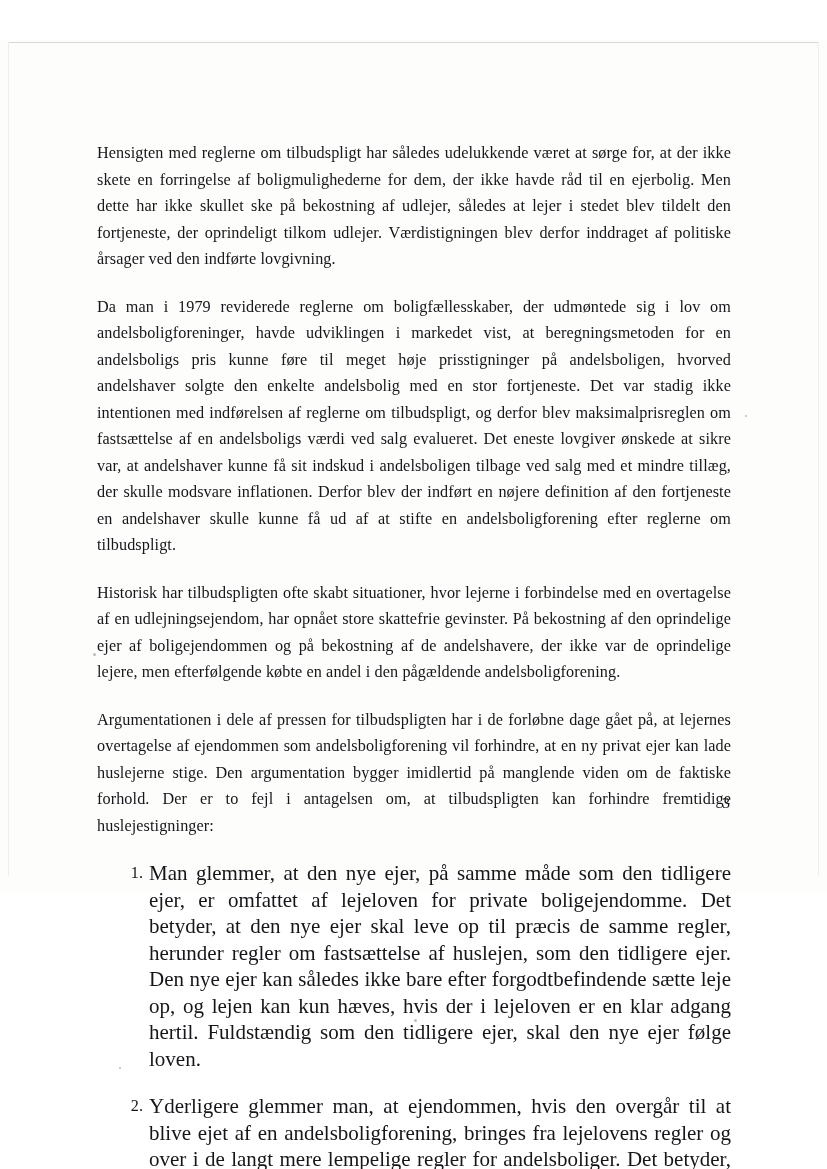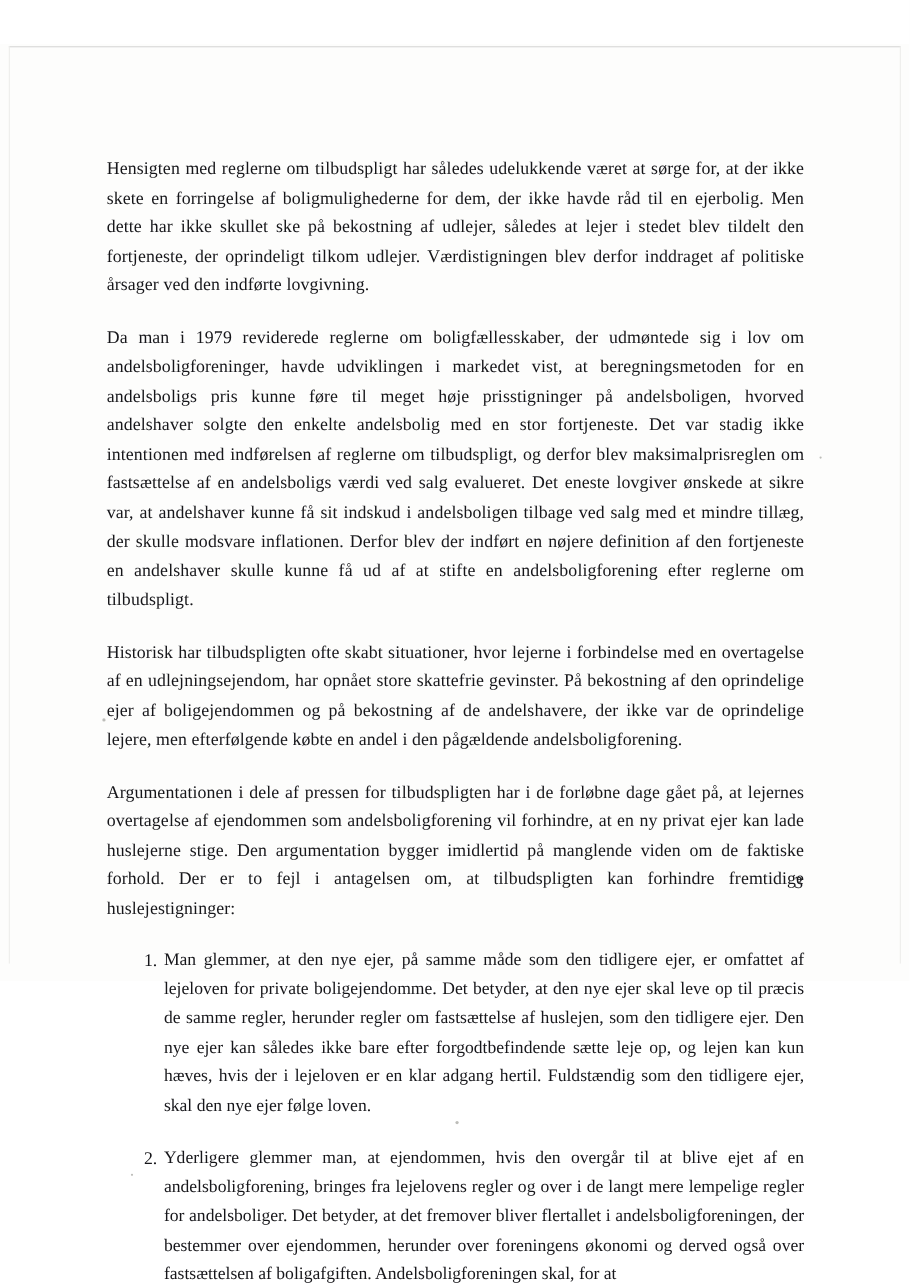--- a/index.html
+++ b/index.html
@@ -71,21 +71,21 @@
     margin-bottom: 0;
   }
   ol.numbered {
     margin: 3px 0 0 0;
     padding-left: 52px;
     list-style: none;
     counter-reset: item;
   }
   ol.numbered > li {
     position: relative;
-    font-size: 16px;
+    font-size: 21px;
     line-height: 26.5px;
     text-align: justify;
     margin-bottom: 21px;
     counter-increment: item;
     color: #16161a;
   }
   ol.numbered > li::before {
     content: counter(item) ".";
     position: absolute;
     left: -30px;

